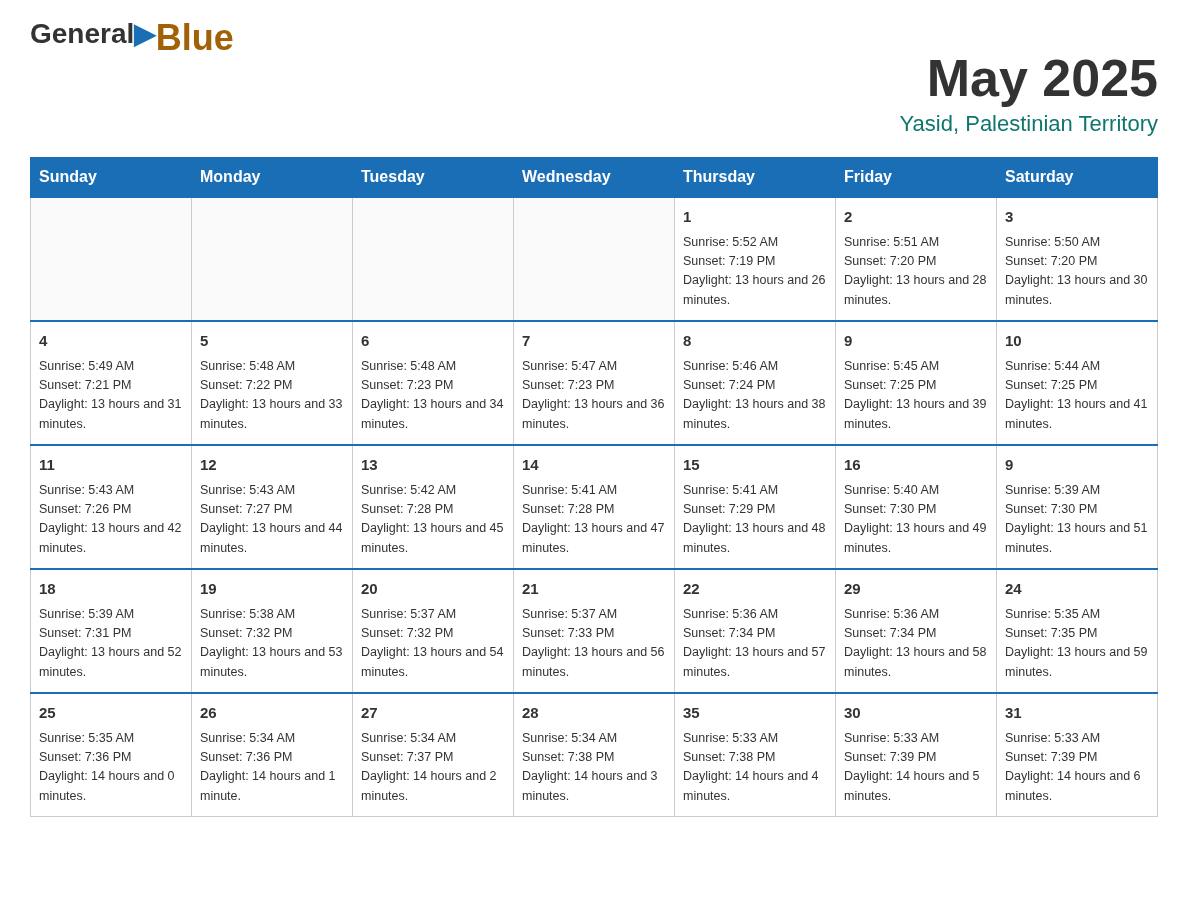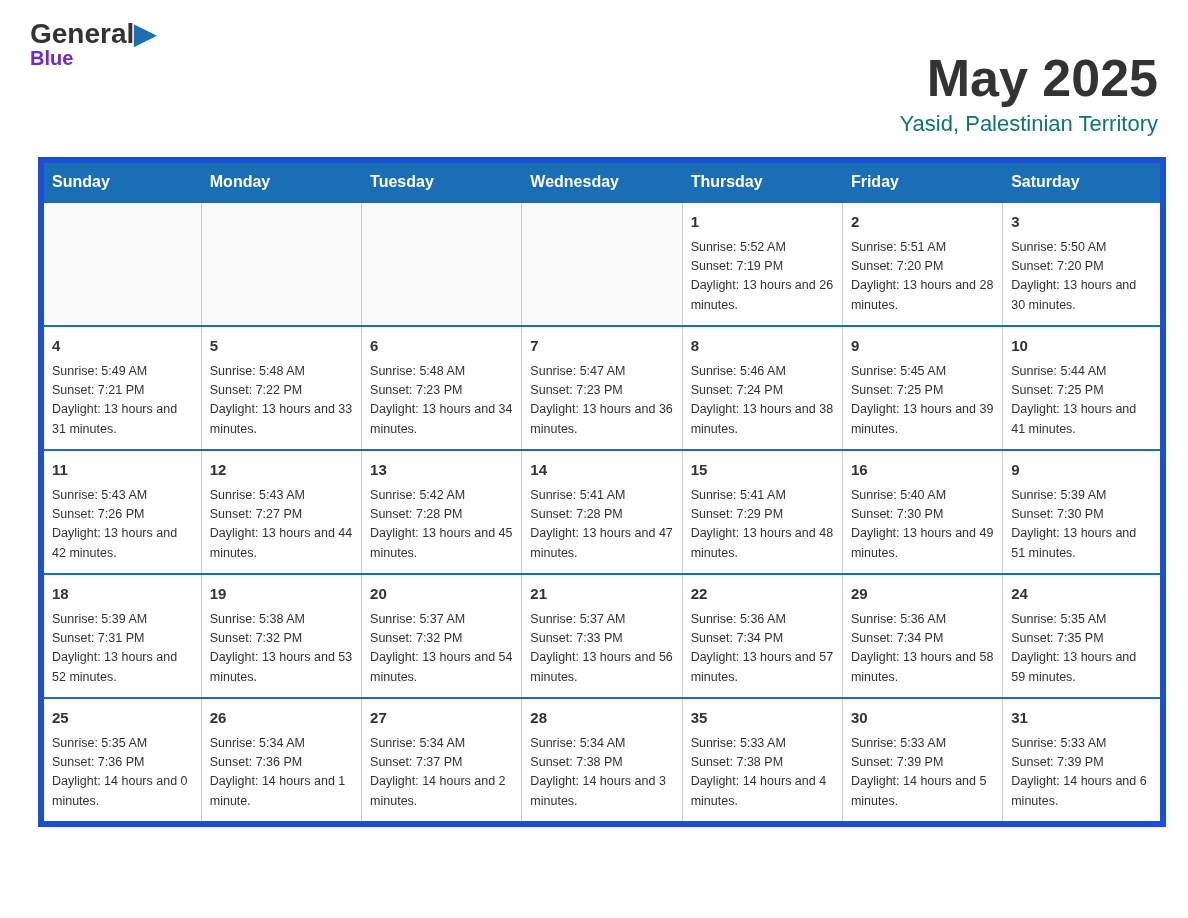--- a/index.html
+++ b/index.html
@@ -12,33 +12,32 @@
       padding: 20px 30px;
     }
     .header {
       display: flex;
       justify-content: space-between;
       align-items: flex-start;
       margin-bottom: 20px;
     }
     .logo {
       display: flex;
-      flex-direction: column;
       align-items: flex-start;
     }
     .logo-general {
       font-size: 28px;
       font-weight: bold;
       color: #333;
       line-height: 1;
     }
     .logo-blue {
-      font-size: 20px;
-      font-weight: bold;
-      color: #6d28d9;
+      font-size: 36px;
+      font-weight: bold;
+      color: #a16207;
       line-height: 1;
       display: flex;
       align-items: center;
     }
     .title-block {
       text-align: right;
     }
     .month-title {
       font-size: 52px;
       font-weight: bold;
@@ -47,22 +46,21 @@
       margin-top: 30px;
     }
     .location-title {
       font-size: 22px;
       color: #0f766e;
       margin-top: 4px;
     }
     .calendar {
       width: 100%;
       border-collapse: collapse;
-      border: 6px solid #1d4ed8;
-      margin-left: 8px;
+      border: 1px solid #1d4ed8;
     }
     .calendar th {
       background-color: #1a6eb5;
       color: #fff;
       font-size: 16px;
       font-weight: bold;
       padding: 10px 8px;
       text-align: left;
       border: 1px solid #1a6eb5;
     }

